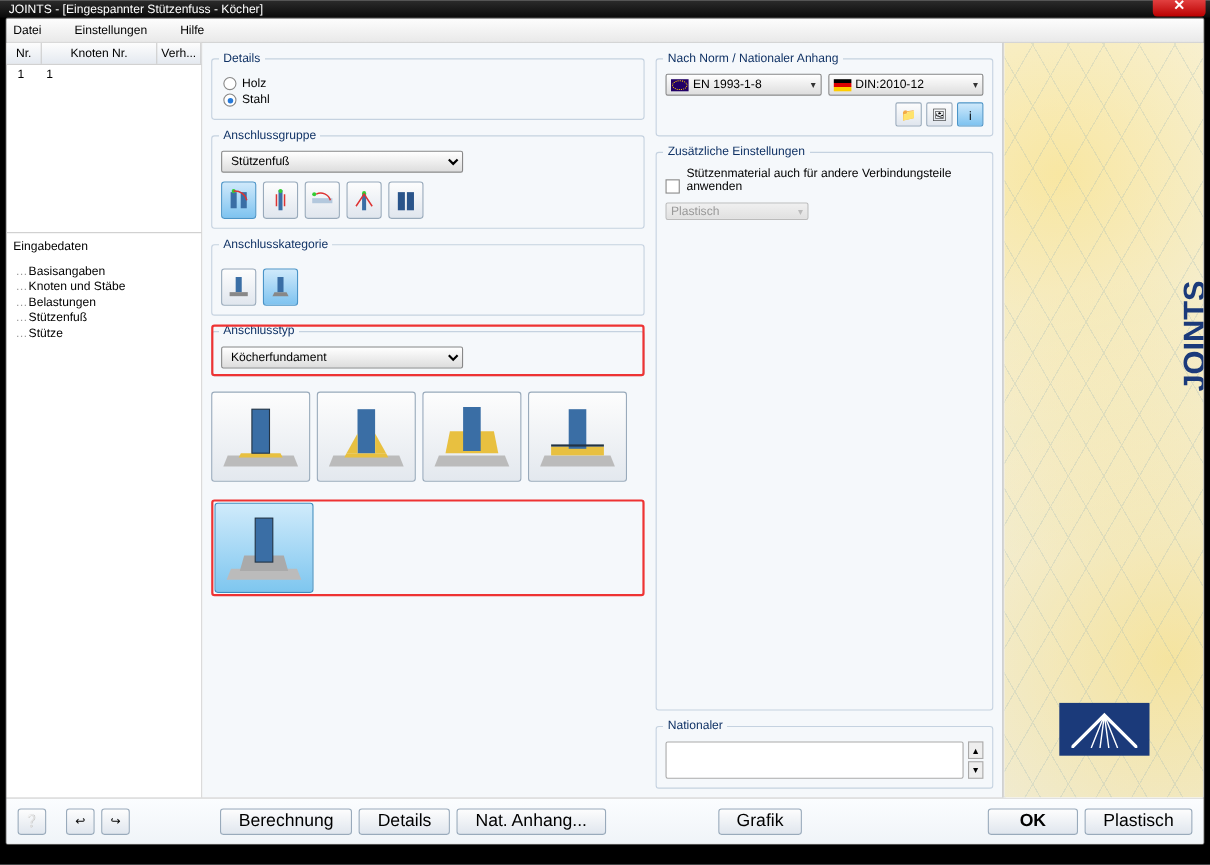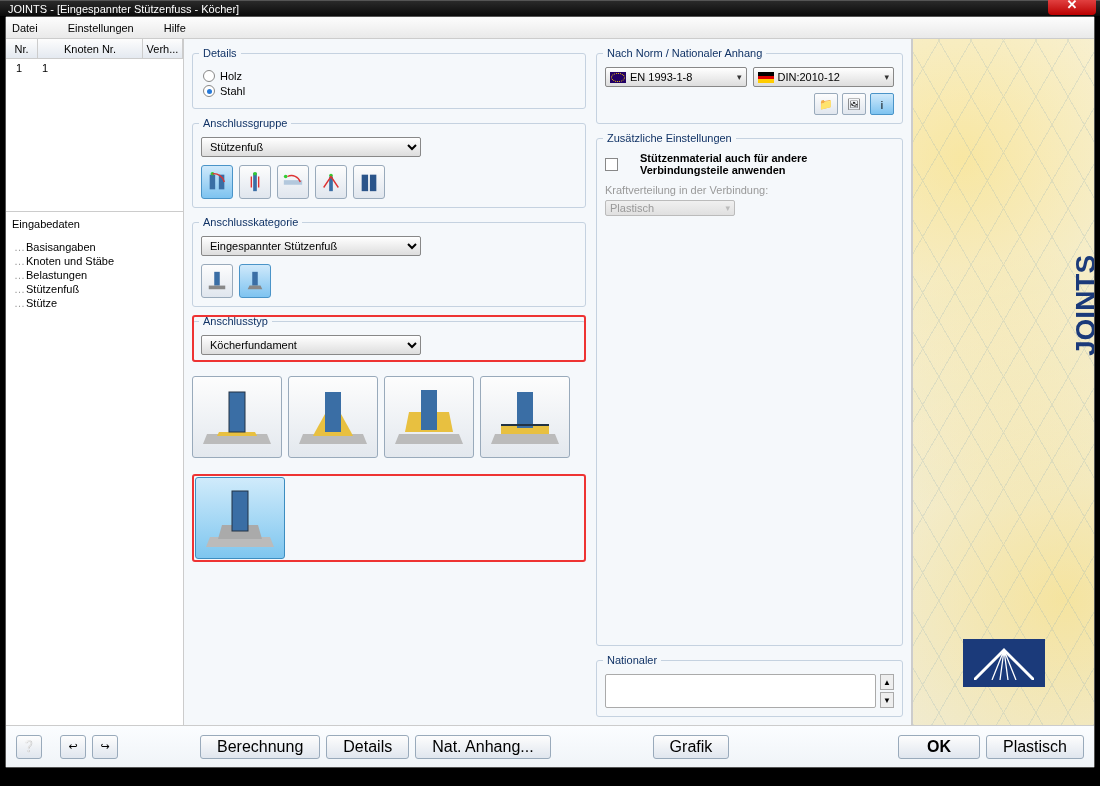--- a/index.html
+++ b/index.html
@@ -49,21 +49,21 @@
   .thumb-grid { display:flex; gap:6px; flex-wrap:wrap; margin-top:6px;}
   .thumb { width:90px; height:82px; border:1px solid #9ab; border-radius:3px; background:linear-gradient(#fdfdfd,#e3e8ee); display:flex; align-items:center; justify-content:center;}
   .thumb.selected{ background:linear-gradient(#d0ebfb,#7ec6ef); border-color:#3c8dc0;}
   .thumb-red-outline { border:2px solid #e33; padding:1px; border-radius:3px; display:inline-block; margin-top:8px;}
   .norm-row { display:flex; gap:6px; }
   .norm-combo { flex:1; height:20px; border:1px solid #888; background:linear-gradient(#fff,#ddd); display:flex; align-items:center; padding:0 4px; gap:4px; border-radius:2px; font-size:11px; position:relative;}
   .dropdown-arrow{ margin-left:auto; font-size:9px; color:#333;}
   .small-btn-row { display:flex; gap:4px; margin-top:6px; justify-content:flex-end;}
   .small-btn { width:24px; height:22px; border:1px solid #9ab; border-radius:2px; background:linear-gradient(#fdfdfd,#e0e6ee); display:flex; align-items:center; justify-content:center; font-size:12px;}
   .small-btn.selected{background:linear-gradient(#cfe9fb,#7ec3f0); border-color:#4a94c8;}
-  .check-row{display:flex; gap:22px; align-items:center; margin-bottom:8px;font-weight:bold;}
+  .check-row{display:flex; gap:6px; align-items:flex-end; margin-bottom:8px;}
   .check-box{width:13px;height:13px;border:1px solid #888;background:#fff;margin-top:1px;flex-shrink:0;}
   .disabled-label{color:#999;}
   .plast-combo{ width:130px; height:16px; border:1px solid #bbb; background:linear-gradient(#f0f0f0,#e0e0e0); display:flex; align-items:center; padding:0 4px; border-radius:2px; color:#999; position:relative;}
   .kommentar-field { height:34px; border:1px solid #aaa; background:#fff; border-radius:2px;}
   
   .brand-panel { width:182px; background:#fff; position:relative; overflow:hidden; border-left:1px solid #ccc;}
   .brand-bg { position:absolute; inset:0; background:
      radial-gradient(circle at 50px 120px, rgba(255,200,0,0.35), transparent 60%),
      radial-gradient(circle at 150px 560px, rgba(255,200,0,0.35), transparent 60%),
      linear-gradient(#f6f8fa,#eef1f4);
@@ -185,23 +185,20 @@
                       <svg viewBox="0 0 24 24">
                         <rect x="4" y="4" width="7" height="18" fill="#2a548a"></rect>
                         <rect x="13" y="4" width="7" height="18" fill="#2a548a"></rect>
                       </svg>
                     </div>
                 </div>
               </fieldset>
 
               <fieldset class="panel">
                 <legend>Anschlusskategorie</legend>
-                <select class="combo combo-wide">
-                  <option>Eingespannter Stützenfuß</option>
-                </select>
                 <div class="icon-row">
                   <div class="tool-btn">
                       <svg viewBox="0 0 24 24">
                         <rect x="9" y="2" width="6" height="15" fill="#3a6ea5"></rect>
                         <rect x="3" y="17" width="18" height="4" fill="#888"></rect>
                       </svg>
                     </div>
                   <div class="tool-btn selected">
                       <svg viewBox="0 0 24 24">
                         <rect x="9" y="2" width="6" height="15" fill="#3a6ea5"></rect>
@@ -291,21 +288,20 @@
                     </div>
                 </div>
               </fieldset>
 
               <fieldset class="panel" style="flex:1">
                 <legend>Zusätzliche Einstellungen</legend>
                 <div class="check-row">
                   <span class="check-box"></span>
                   <span>Stützenmaterial auch für andere Verbindungsteile anwenden</span>
                 </div>
-                <div class="disabled-label" style="margin-bottom:4px;">Kraftverteilung in der Verbindung:</div>
                 <div class="plast-combo">
                   <span>Plastisch</span>
                   <span class="dropdown-arrow" style="color:#bbb">▾</span>
                 </div>
               </fieldset>
 
               <fieldset class="panel">
                 <legend>Nationaler</legend>
                 <div style="display:flex; gap:4px;">
                   <div class="kommentar-field" style="flex:1"></div>

